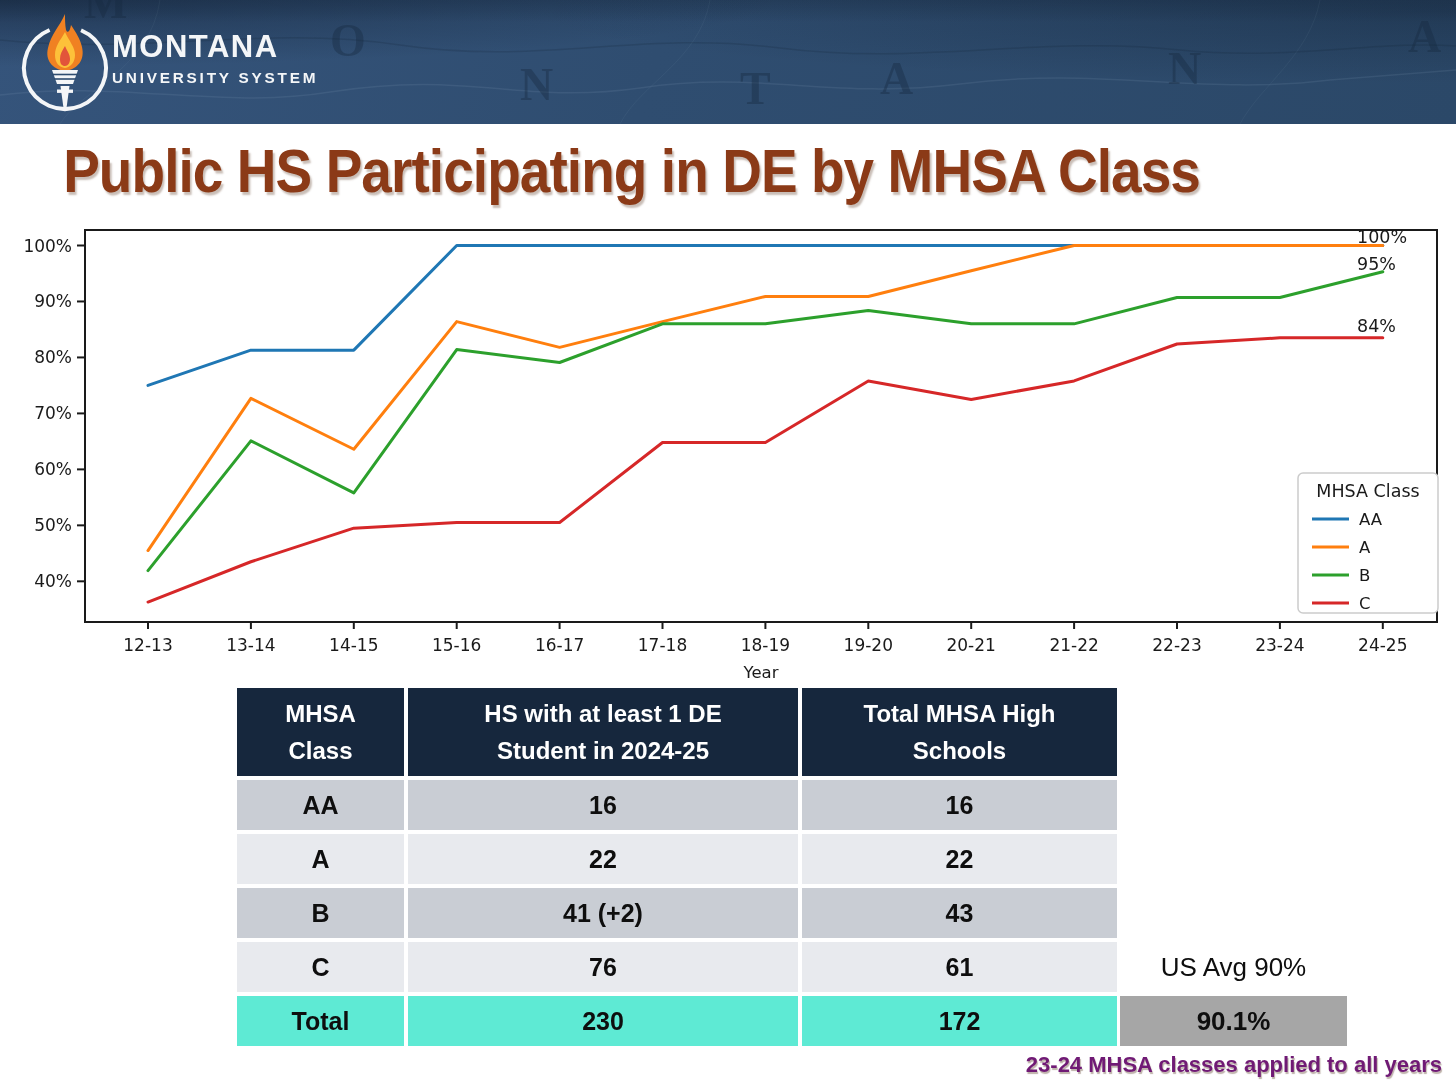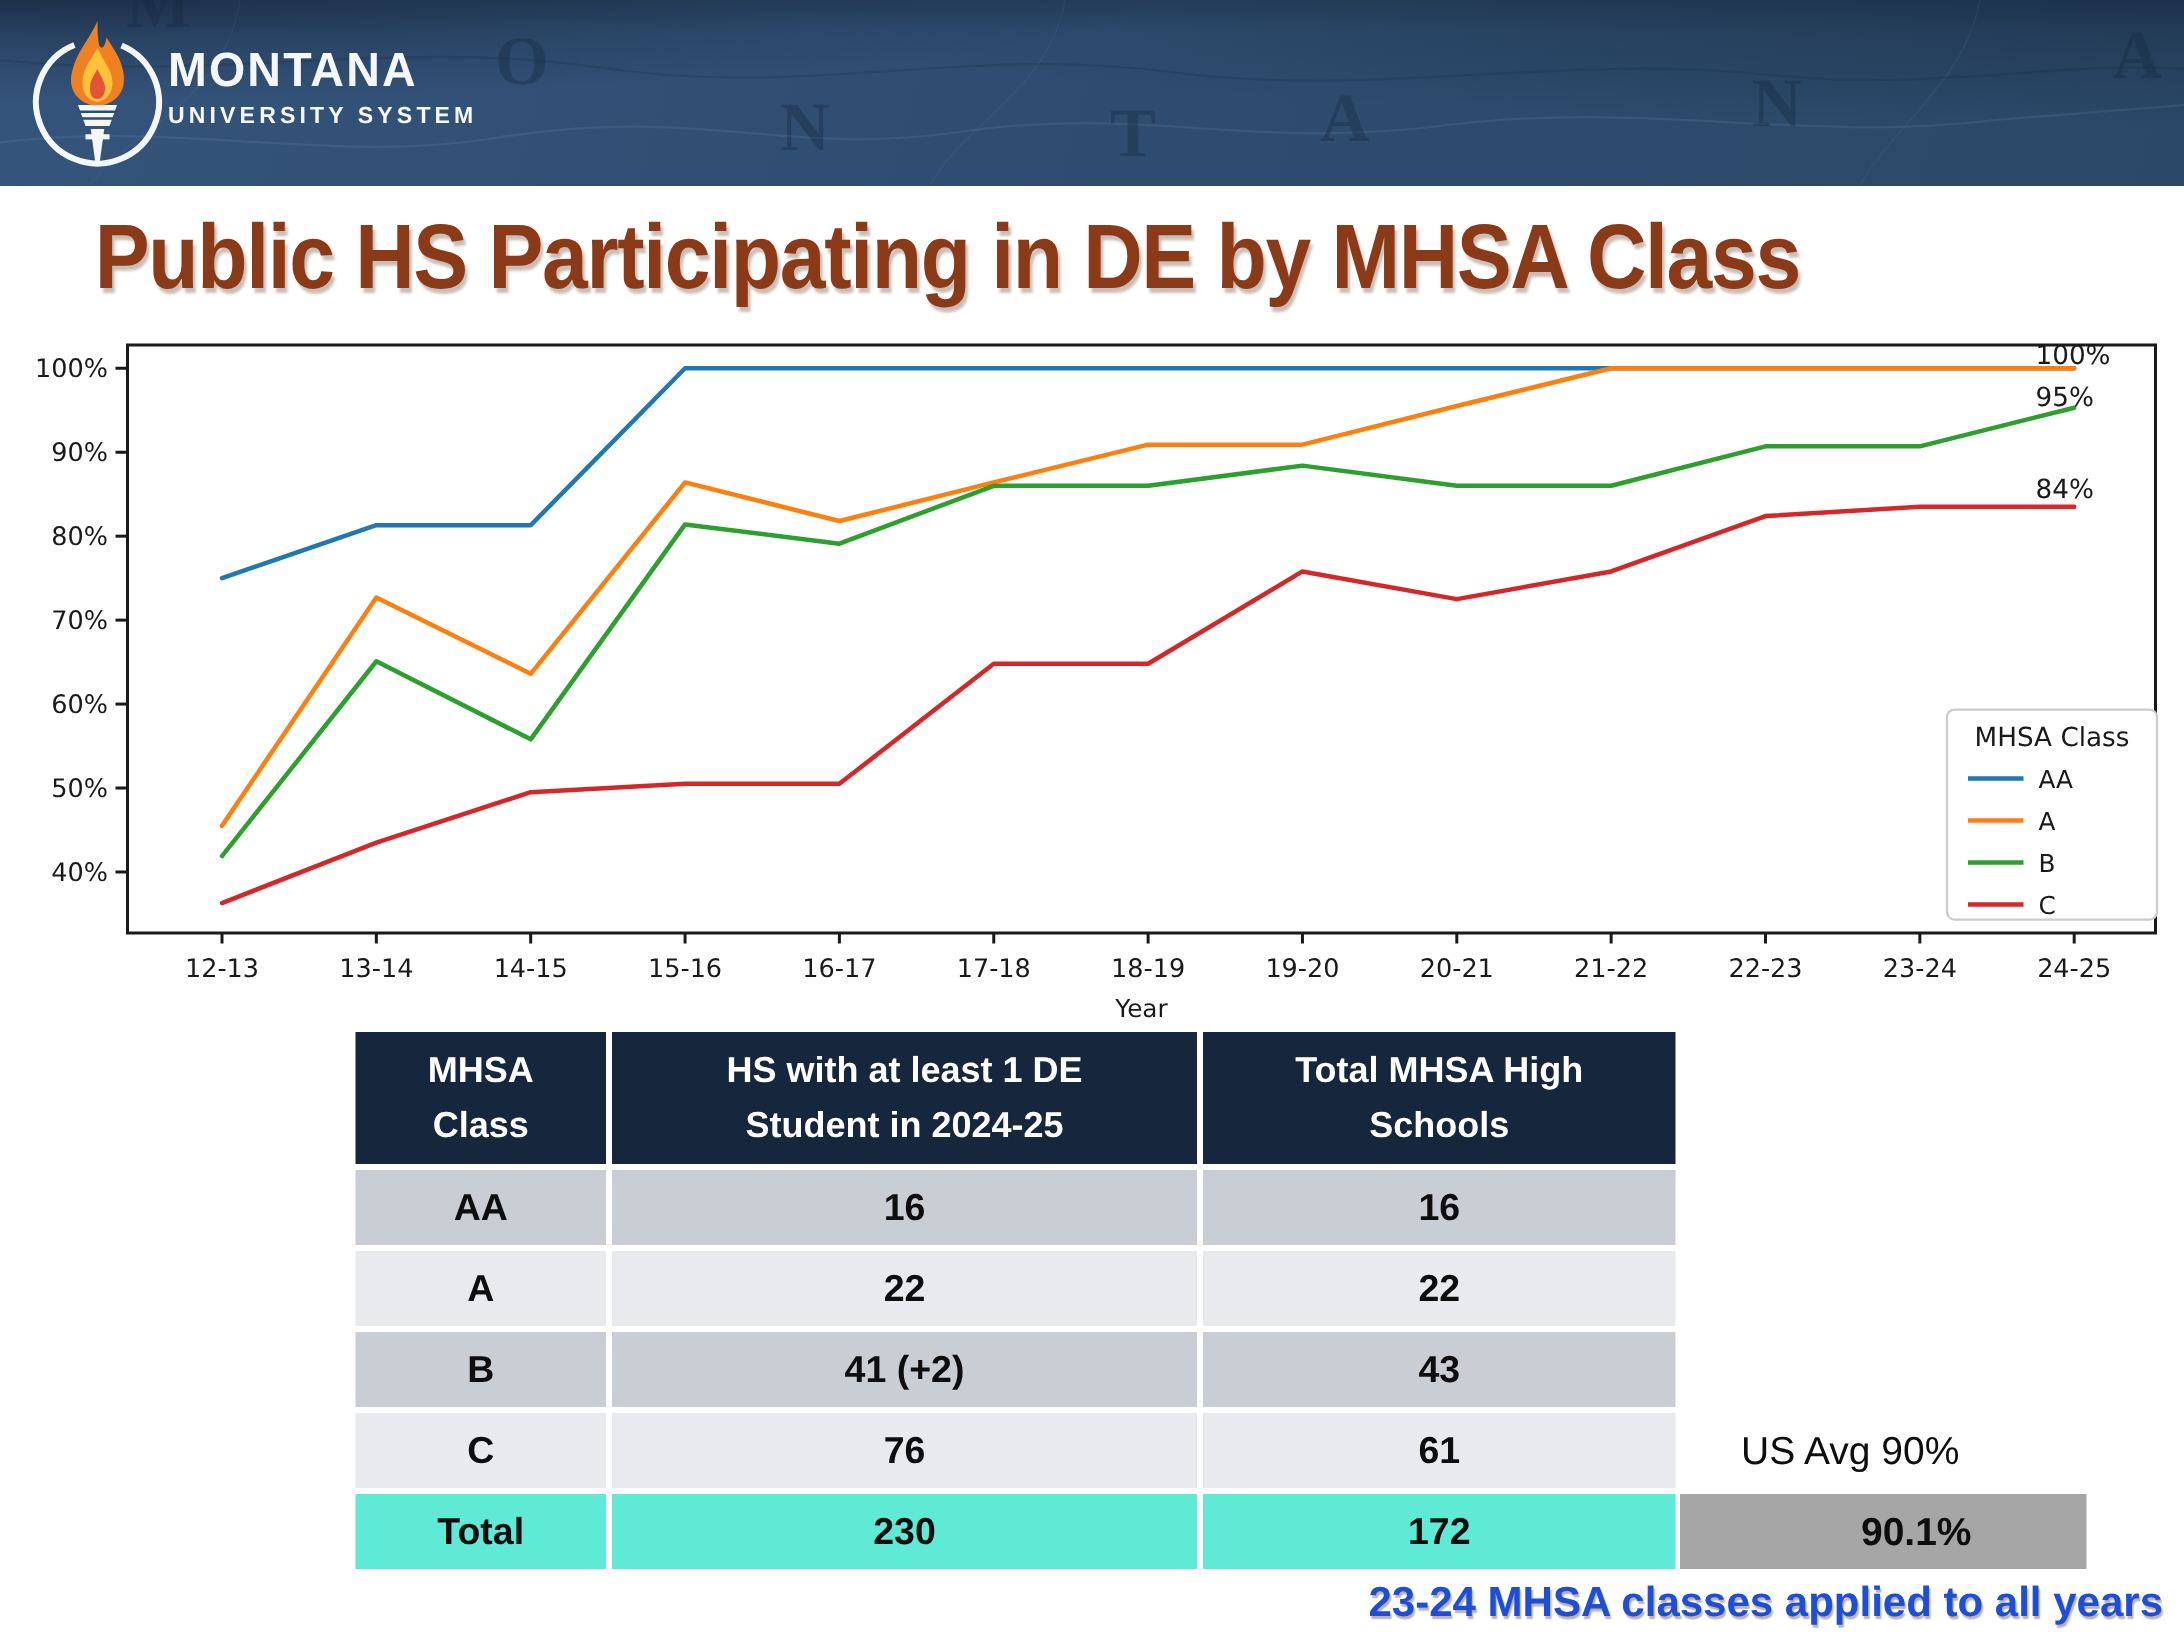--- a/index.html
+++ b/index.html
@@ -70,26 +70,26 @@
   .row-light{background:#E8EAEE;}
   .row-total{background:#5eead4;}
   .us-avg{
     position:absolute;left:1120px;top:942px;width:227px;height:50px;
     display:flex;align-items:center;justify-content:center;
     font-weight:normal;font-size:26px;color:#0e0e0e;
   }
   .pct-cell{
     position:absolute;left:1120px;top:996px;width:227px;height:50px;
     background:#A6A6A6;display:flex;align-items:center;justify-content:center;
-    font-weight:bold;font-size:26px;color:#0e0e0e;padding-left:44px;
+    font-weight:bold;font-size:26px;color:#0e0e0e;
   }
   
   .footnote{
     position:absolute;right:14px;top:1052px;
-    font-size:28px;font-weight:bold;color:#1d4ed8;
+    font-size:22px;font-weight:bold;color:#701a75;
     text-shadow:1px 2px 1px rgba(90,60,40,.4);
   }
 </style>
 </head>
 <body>
 
 <div class="topbar">
   <div class="vignette"></div>
   <svg class="map-squiggle" width="1456" height="124">
     <path d="M0 95 C120 80 220 110 330 92 C470 70 520 105 640 88 C760 70 830 100 960 84 C1100 66 1200 96 1330 80 L1456 70" fill="none" stroke="#9db4cc" stroke-width="1.5" opacity="0.12"></path>

